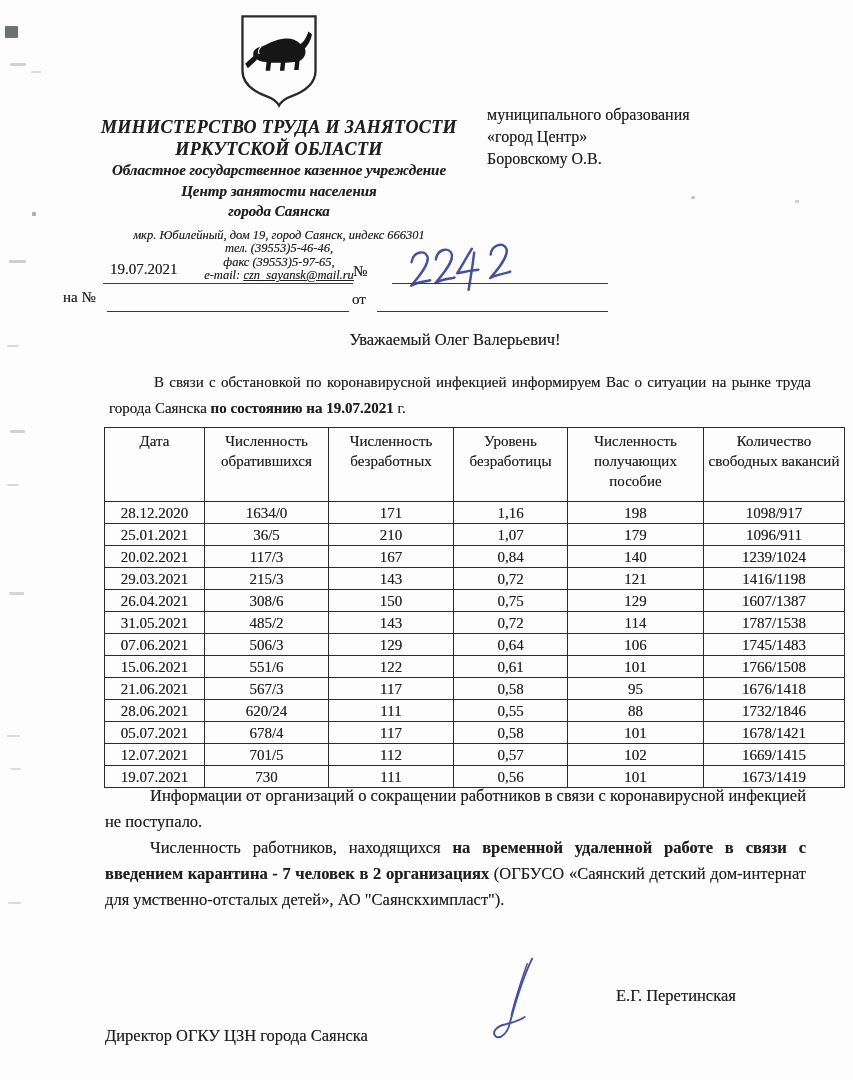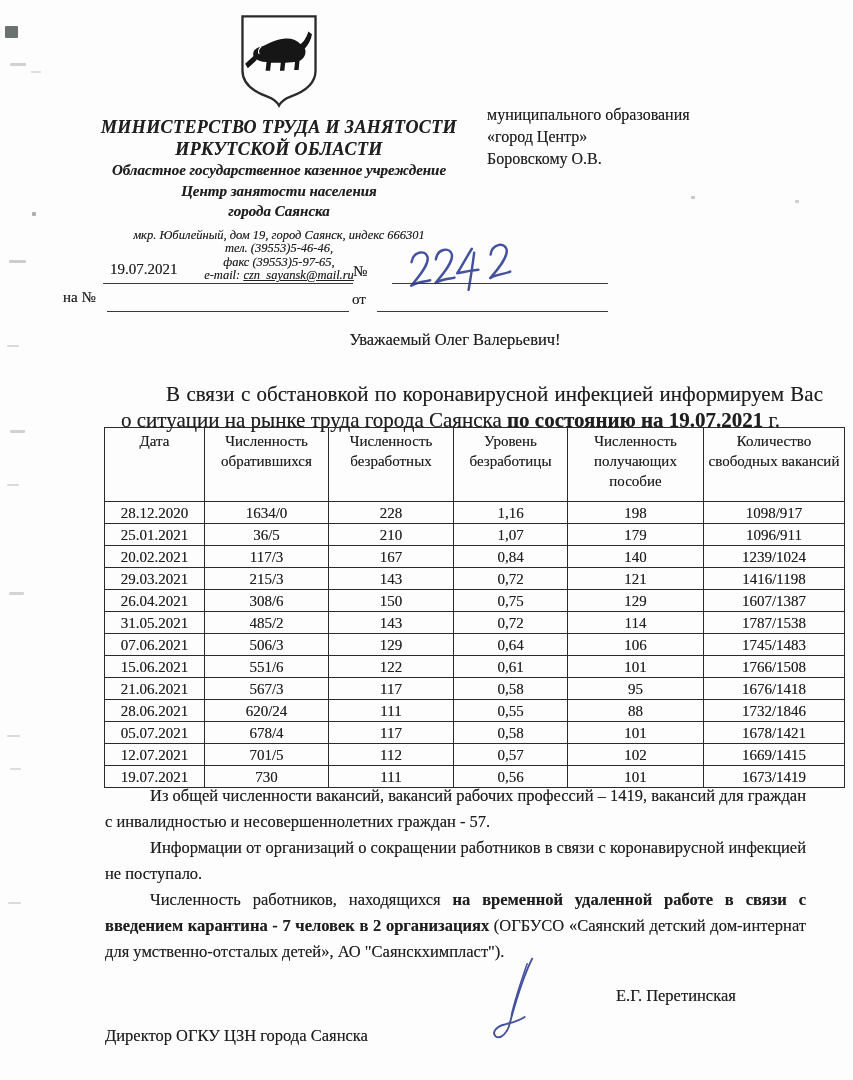--- a/index.html
+++ b/index.html
@@ -27,21 +27,21 @@
   .ref-on-num{position:absolute;left:63px;top:36px;}
   .ref-from{position:absolute;left:352px;top:38px;}
   .uline{position:absolute;border-bottom:1.4px solid #3a3a3a;height:1px;}
   .u1{left:103px;top:29px;width:250px;}
   .u2{left:392px;top:29px;width:216px;}
   .u3{left:107px;top:57px;width:242px;}
   .u4{left:377px;top:57px;width:231px;}
   .handnum{position:absolute;left:404px;top:-10px;width:112px;height:52px;transform:rotate(-4deg);}
   
   .salutation{position:absolute;left:105px;top:330px;width:700px;text-align:center;font-size:16.5px;}
-  .intro{position:absolute;left:105px;top:365px;width:702px;font-size:21px;line-height:26px;text-align:justify;margin:16px;text-indent:45px;}
+  .intro{position:absolute;left:105px;top:365px;width:702px;font-size:15px;line-height:26px;text-align:justify;margin:4px;text-indent:45px;}
   .report-table{position:absolute;left:104px;top:427px;width:740px;border-collapse:collapse;table-layout:fixed;border-radius:6px;}
   .report-table th,.report-table td{border:1.5px solid #2b2b2b;font-weight:normal;}
   .report-table th{vertical-align:top;font-size:15px;line-height:20px;padding:3px 2px 10px;text-align:center;}
   .report-table td{text-align:center;font-size:15px;height:21px;padding:0 2px;line-height:18px;}
   .c1{width:100px;}.c2{width:124px;}.c3{width:125px;}.c4{width:114px;}.c5{width:136px;}.c6{width:141px;}
   .body-text{position:absolute;left:105px;top:783px;width:701px;}
   .body-text p{margin:0;font-size:16.5px;line-height:26px;text-align:justify;text-indent:45px;}
   .bold{font-weight:bold;}
   
   .sig-title{position:absolute;left:105px;top:986px;font-size:16.5px;margin-top:40px;}
@@ -132,21 +132,21 @@
           <th>Численность безработных</th>
           <th>Уровень безработицы</th>
           <th>Численность получающих пособие</th>
           <th>Количество свободных вакансий</th>
         </tr>
     </thead>
     <tbody>
         <tr>
           <td>28.12.2020</td>
           <td>1634/0</td>
-          <td>228</td>
+          <td>171</td>
           <td>1,16</td>
           <td>198</td>
           <td>1098/917</td>
         </tr>
         <tr>
           <td>25.01.2021</td>
           <td>36/5</td>
           <td>210</td>
           <td>1,07</td>
           <td>179</td>
@@ -237,21 +237,20 @@
           <td>730</td>
           <td>111</td>
           <td>0,56</td>
           <td>101</td>
           <td>1673/1419</td>
         </tr>
       </tbody>
   </table>
 
   <div class="body-text">
-    <p>Из общей численности вакансий, вакансий  рабочих профессий – 1419, вакансий для граждан с инвалидностью и  несовершеннолетних граждан - 57.</p>
     <p>Информации от организаций о сокращении работников в связи с коронавирусной инфекцией не поступало.</p>
     <p><span>Численность работников, находящихся </span><span class="bold">на временной удаленной работе в связи с введением карантина - 7 человек в 2 организациях</span><span> (ОГБУСО «Саянский детский дом-интернат для умственно-отсталых детей», АО "Саянскхимпласт").</span></p>
   </div>
 
   <div class="sig-title">Директор ОГКУ ЦЗН города Саянска</div>
   <svg class="sig-mark" viewBox="0 0 70 120">
     <path class="ink" stroke-width="2.3" d="M58,8 C48,28 38,60 31,86 C29,96 20,106 14,101 C9,96 16,89 25,87 C33,85 42,83 49,78"></path>
     <path class="ink" stroke-width="1.8" d="M52,14 C45,34 37,58 33,76"></path>
   </svg>
   <div class="sig-name">Е.Г. Перетинская</div>

